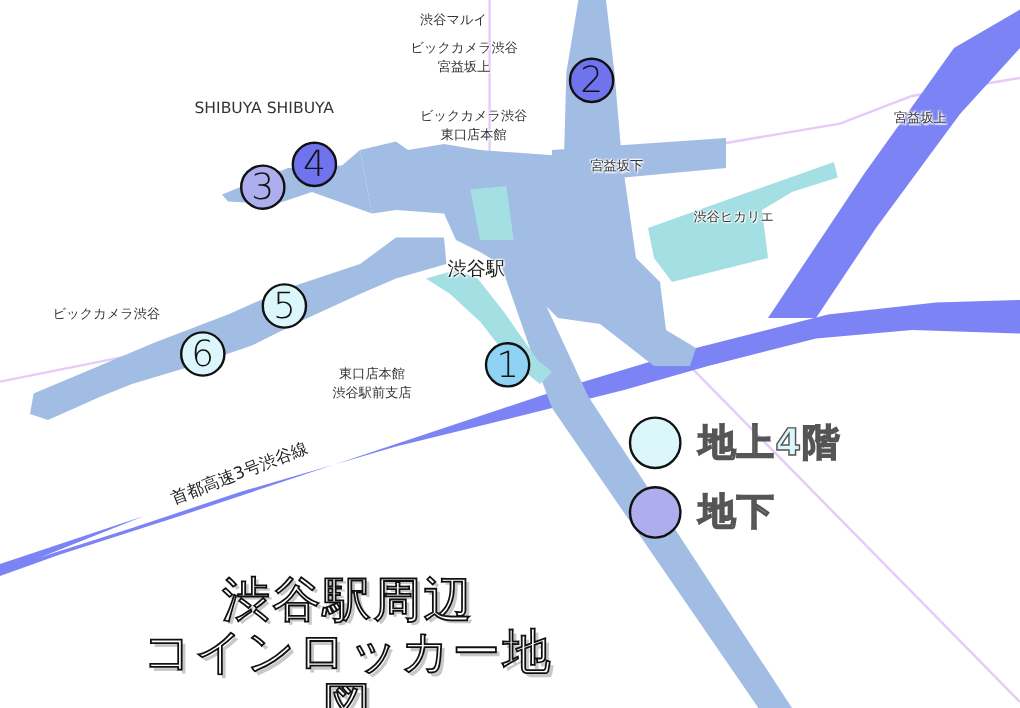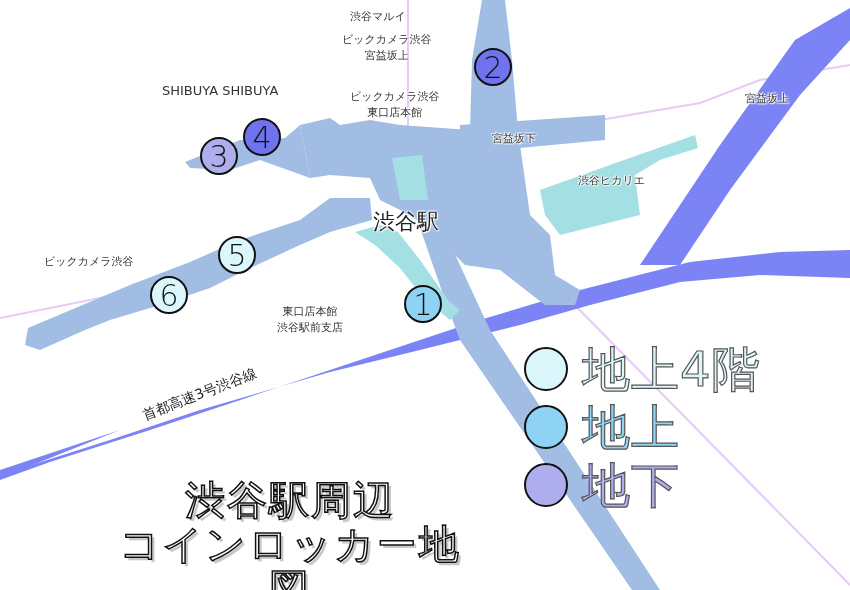--- a/index.html
+++ b/index.html
@@ -1,30 +1,30 @@
 <!DOCTYPE html>
 <html><head>
 <meta charset="utf-8">
 <style>
   html, body { margin: 0; padding: 0; background: #ffffff; }
   #stage { position: relative; width: 850px; height: 590px; overflow: hidden; background: #ffffff; font-family: "DejaVu Sans", sans-serif; }
   svg.map { position: absolute; left: 0; top: 0; }
   .lbl { position: absolute; font-size: 11px; color: #333333; line-height: 16px; white-space: nowrap; text-align: center;
          text-shadow: 0 0 2px #fff, 0 0 2px #fff, 0 0 2px #fff, 1px 1px 1px #fff, -1px -1px 1px #fff; }
-  .lbl.big { font-size: 22px; color: #222; line-height: 26px; font-family: Liberation Mono, monospace; }
+  .lbl.big { font-size: 16px; color: #222; line-height: 26px; }
   .marker { position: absolute; width: 38px; height: 38px; border: 2px solid #111; border-radius: 50%; box-sizing: border-box;
             display: flex; align-items: center; justify-content: center; font-size: 30px; color: #111; font-family: "DejaVu Sans", sans-serif; font-weight: 300; cursor: pointer; }
   .m-l4 { background: #dcf7fb; }
   .m-l1 { background: #8ed3f3; }
   .m-b1 { background: #aeaeee; }
   .m-b2 { background: #6f73ee; }
   .legend { position: absolute; left: 524px; top: 340px; }
   .legend-row { display: flex; align-items: center; height: 58px; }
   .legend-dot { width: 44px; height: 44px; border: 2px solid #111; border-radius: 50%; box-sizing: border-box; margin-right: 14px; }
-  .legend-text { font-size: 48px; line-height: 50px; font-weight: 400; -webkit-text-stroke: 1.2px #555; letter-spacing: 1px; }
+  .legend-text { font-size: 31px; line-height: 50px; font-weight: 700; -webkit-text-stroke: 1.2px #555; letter-spacing: 1px; }
   .title { position: absolute; left: 100px; top: 478px; width: 380px; text-align: center; font-size: 40px; line-height: 44px; color: #fff;
            -webkit-text-stroke: 1.5px #111; text-shadow: 3px 3px 0 #c8c8c8; letter-spacing: 2px; }
   .road-label { position: absolute; left: 140px; top: 408px; font-size: 14px; color: #222; transform: rotate(-21deg); transform-origin: left top; white-space: nowrap;
                 text-shadow: 0 0 2px #fff, 0 0 2px #fff, 0 0 3px #fff, 0 0 3px #fff; }
 </style>
 </head>
 <body>
 
 <div id="stage">
 
@@ -94,24 +94,20 @@
   <div class="marker m-b2" style="left:243px;top:118px;">4</div>
   <div class="marker m-l4" style="left:218px;top:236px;">5</div>
   <div class="marker m-l4" style="left:150px;top:276px;">6</div>
 
   <div class="legend">
     <div class="legend-row">
       <div class="legend-dot" style="background:#dcf7fb;"></div>
       <div class="legend-text" style="color:#dcf7fb;">地上4階</div>
     </div>
     <div class="legend-row">
-      <div class="legend-dot" style="background:#8ed3f3;"></div>
-      <div class="legend-text" style="color:#8ed3f3;">地上</div>
-    </div>
-    <div class="legend-row">
       <div class="legend-dot" style="background:#aeaeee;"></div>
       <div class="legend-text" style="color:#aeaeee;">地下</div>
     </div>
   </div>
 
   <div class="title">
     <div>渋谷駅周辺</div>
     <div>コインロッカー地図</div>
   </div>
 

